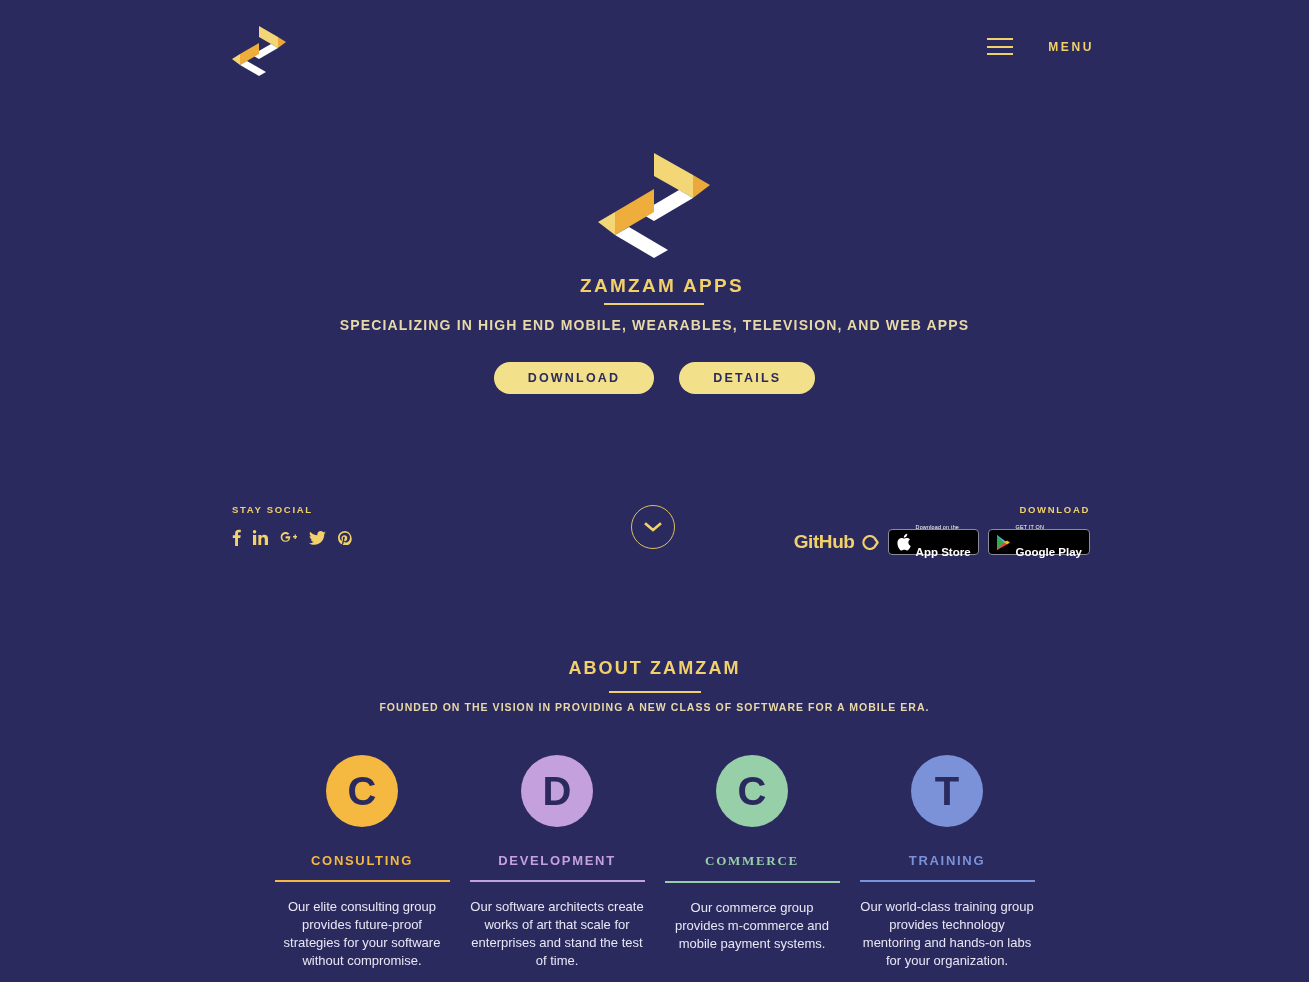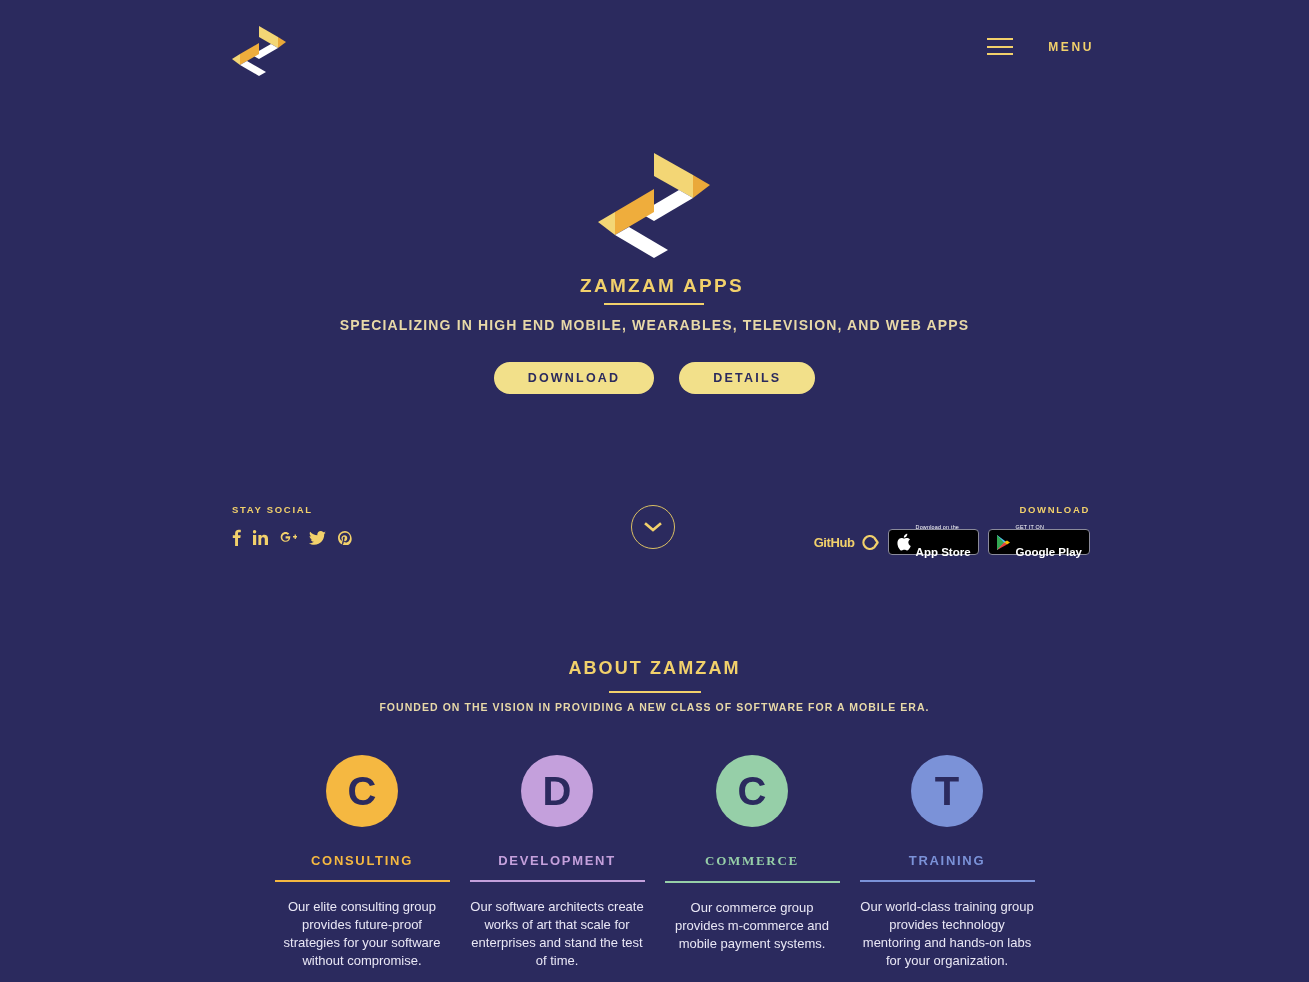--- a/index.html
+++ b/index.html
@@ -63,21 +63,21 @@
   .scroll-down {
     position:absolute; left:631px; top:505px;
     width:44px; height:44px; border:1.6px solid #d9bf63; border-radius:50%;
     display:flex; align-items:center; justify-content:center; cursor:pointer;
   }
 
   
   .download-block { position:absolute; right:219px; top:504px; text-align:right; }
   .store-row { display:flex; align-items:center; gap:9px; margin-top:14px; }
   .github-mark { display:flex; align-items:center; gap:5px; color:#f2d16b; }
-  .github-word { font-size:13px; font-weight:700; letter-spacing:-0.4px; }
+  .github-word { font-size:19px; font-weight:700; letter-spacing:-0.4px; }
   .store-badge {
     background:#000; border:1px solid #8a8a9a; border-radius:4px;
     height:26px; display:flex; align-items:center; gap:5px; padding:0 7px; color:#fff;
   }
   .badge-text { display:flex; flex-direction:column; line-height:1; text-align:left; }
   .badge-small { font-size:5.4px; letter-spacing:.2px; }
   .badge-big { font-size:11.5px; font-weight:700; margin-top:17px; }
 
   
   .about { position:absolute; top:620px; left:0; width:1309px; }

